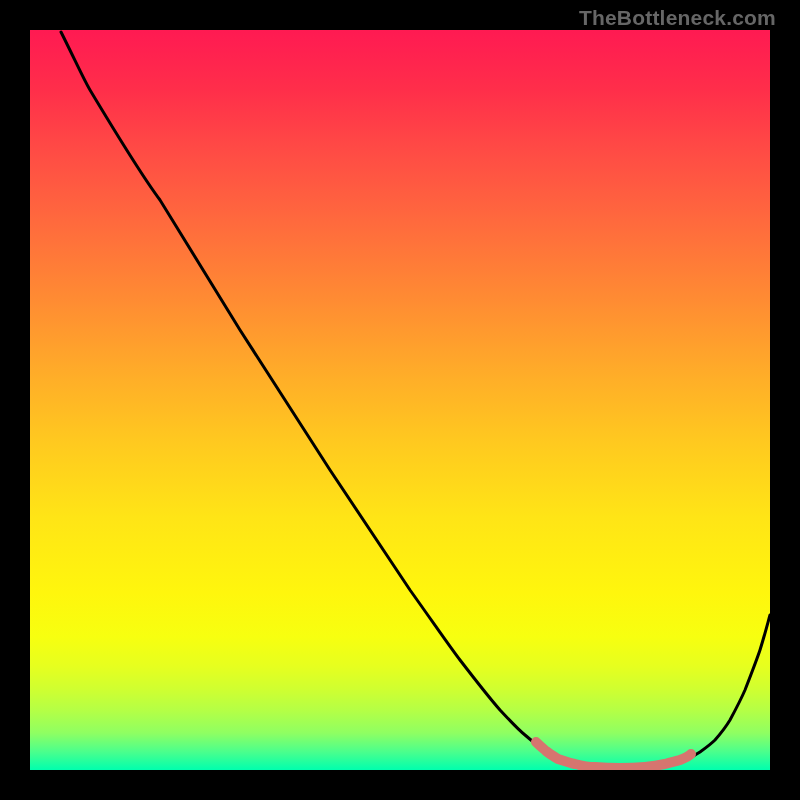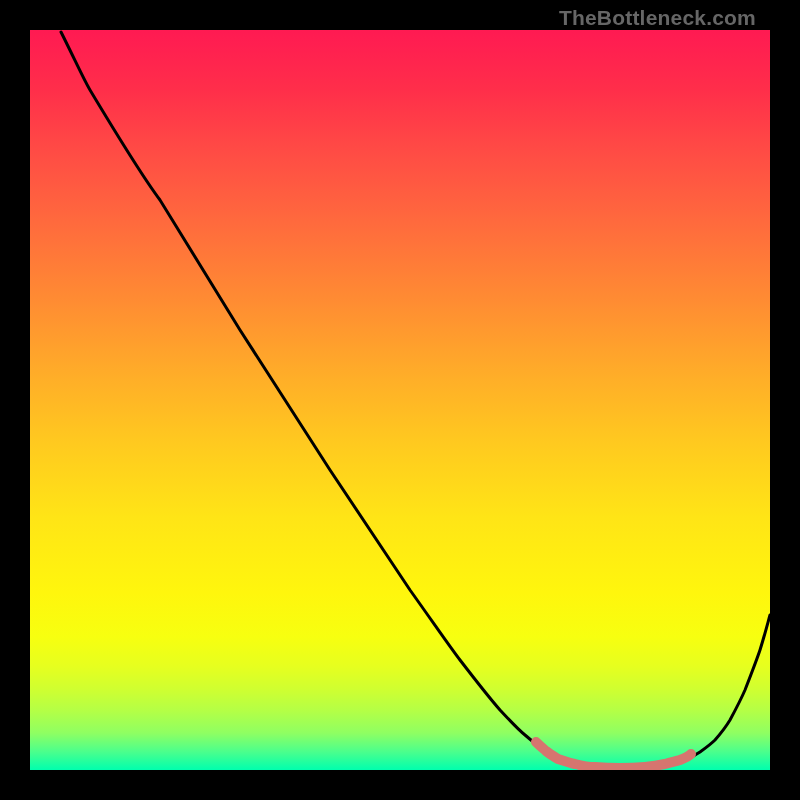--- a/index.html
+++ b/index.html
@@ -55,21 +55,21 @@
     position: absolute;
     left: 0;
     top: 0;
     width: 740px;
     height: 740px;
     pointer-events: none;
   }
   .watermark {
     position: absolute;
     top: 6px;
-    right: 44px;
+    right: 24px;
     color: #666;
     font-size: 21px;
     font-weight: 600;
     letter-spacing: 0.2px;
   }
 </style>
 </head>
 <body>
 
 <div class="frame">

